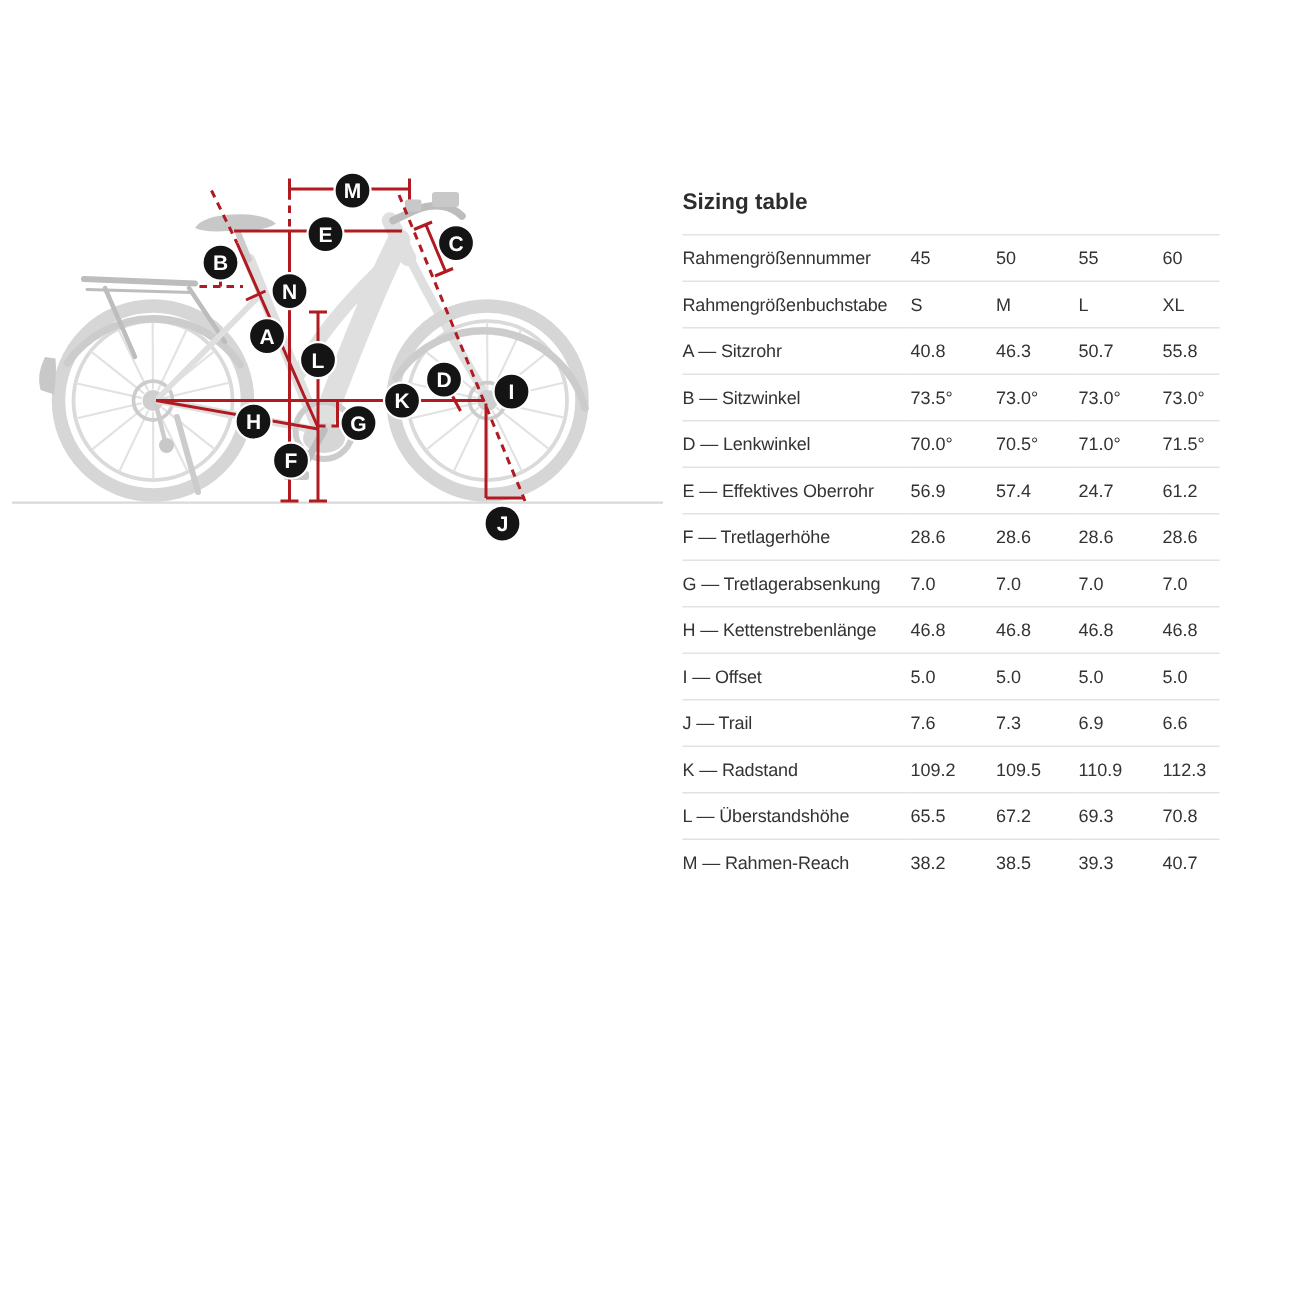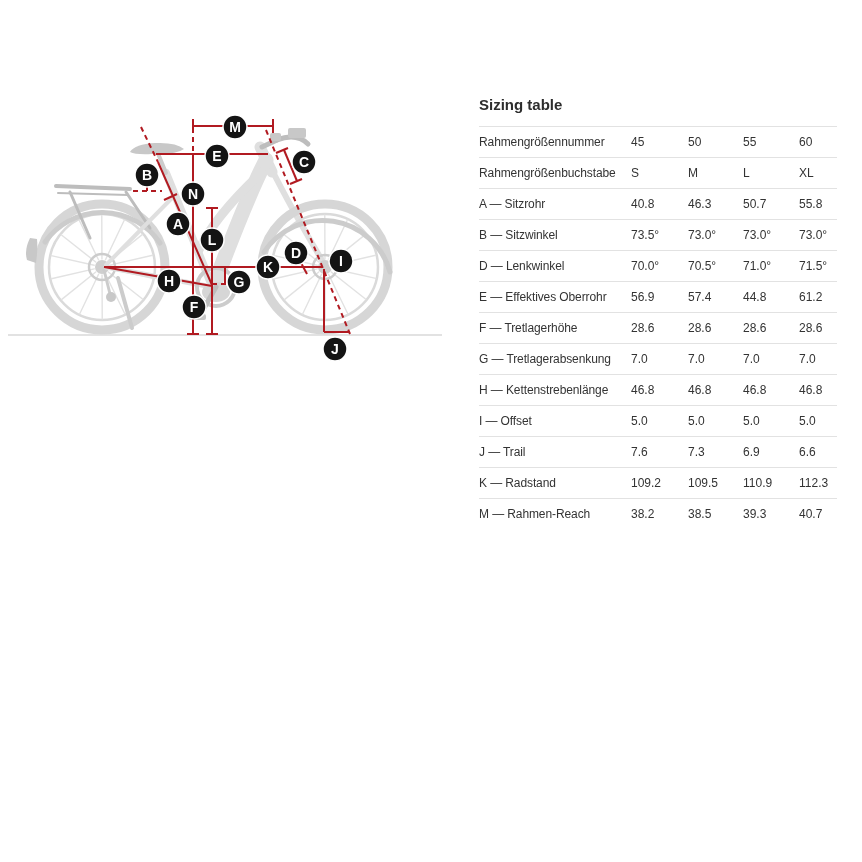--- a/index.html
+++ b/index.html
@@ -20,21 +20,21 @@
   .gray3{stroke:#bdbdbd;}
   .fill-gray{fill:#c8c8c8;stroke:none;}
   .fill-light{fill:#d6d6d6;stroke:none;}
   .ground{stroke:#d9d9d9;stroke-width:1.5;}
   .rl{stroke:var(--red,#b11a21);stroke-width:2;fill:none;}
   .rd{stroke:var(--red,#b11a21);stroke-width:2;fill:none;stroke-dasharray:5 4;}
   .marker-circle{fill:var(--marker-bg,#141414);stroke:#ffffff;stroke-width:1.5;}
   .marker-letter{fill:var(--marker-fg,#ffffff);font-family:"Liberation Sans",sans-serif;
     font-size:14px;font-weight:bold;text-anchor:middle;}
   
-  .sizing{position:absolute;left:455px;top:96px;width:358px;margin-left:24px;}
+  .sizing{position:absolute;left:455px;top:126px;width:358px;}
   .sizing h2{margin:0 0 13px 0;font-size:15px;font-weight:bold;color:#2d2d2d;letter-spacing:0;}
   table.geo{border-collapse:collapse;width:358px;table-layout:fixed;}
   table.geo tr{height:31px;}
   table.geo th, table.geo td{
     border-top:1px solid #e2e2e2;padding:0;font-size:12px;color:#333;
     text-align:left;vertical-align:middle;white-space:nowrap;
   }
   table.geo th{font-weight:normal;width:152px;letter-spacing:-0.1px;}
   table.geo td{font-weight:normal;}
   table.geo td:nth-child(2){width:57px;}
@@ -243,21 +243,21 @@
             <th>D — Lenkwinkel</th>
             <td>70.0°</td>
             <td>70.5°</td>
             <td>71.0°</td>
             <td>71.5°</td>
           </tr>
           <tr>
             <th>E — Effektives Oberrohr</th>
             <td>56.9</td>
             <td>57.4</td>
-            <td>44.8</td>
+            <td>24.7</td>
             <td>61.2</td>
           </tr>
           <tr>
             <th>F — Tretlagerhöhe</th>
             <td>28.6</td>
             <td>28.6</td>
             <td>28.6</td>
             <td>28.6</td>
           </tr>
           <tr>
@@ -289,20 +289,27 @@
             <td>6.6</td>
           </tr>
           <tr>
             <th>K — Radstand</th>
             <td>109.2</td>
             <td>109.5</td>
             <td>110.9</td>
             <td>112.3</td>
           </tr>
           <tr>
+            <th>L — Überstandshöhe</th>
+            <td>65.5</td>
+            <td>67.2</td>
+            <td>69.3</td>
+            <td>70.8</td>
+          </tr>
+          <tr>
             <th>M — Rahmen-Reach</th>
             <td>38.2</td>
             <td>38.5</td>
             <td>39.3</td>
             <td>40.7</td>
           </tr>
         </tbody>
     </table>
   </div>
 

